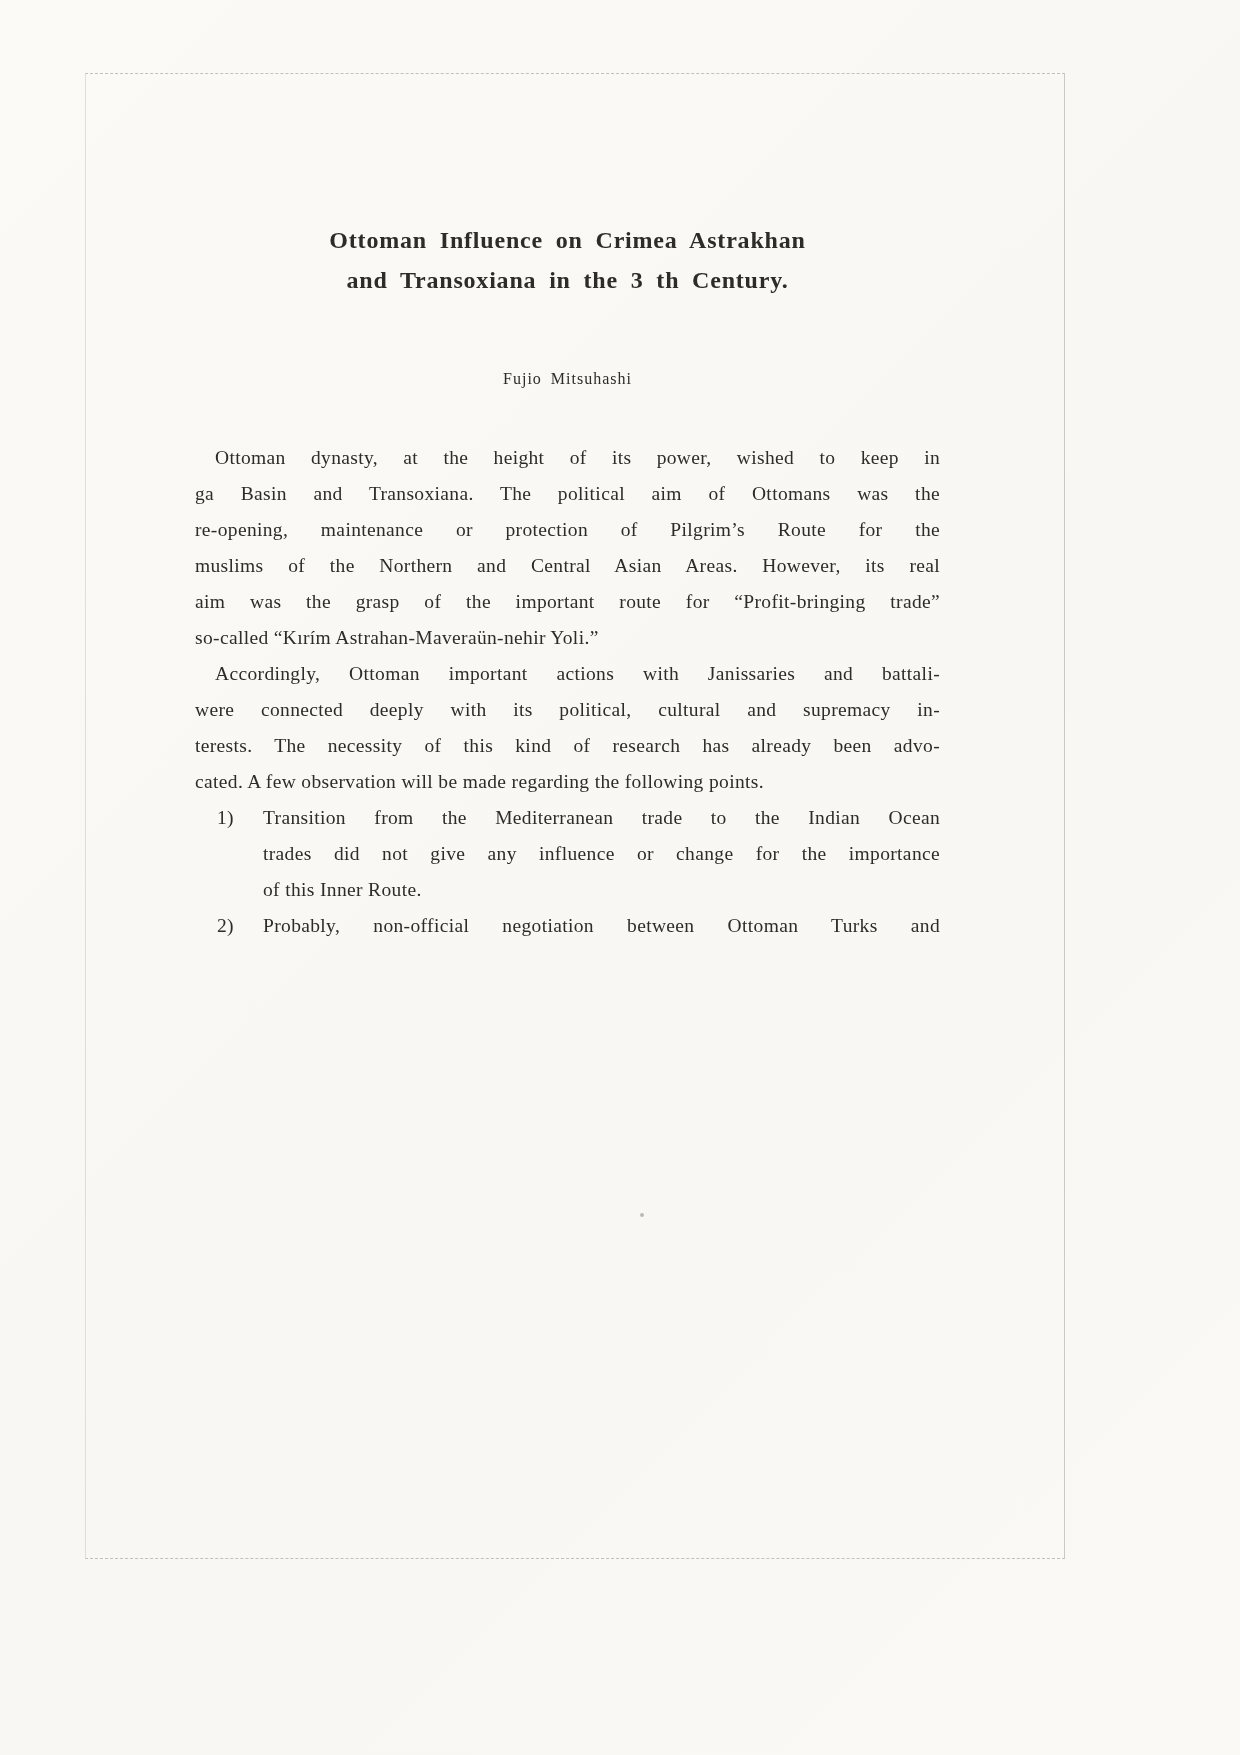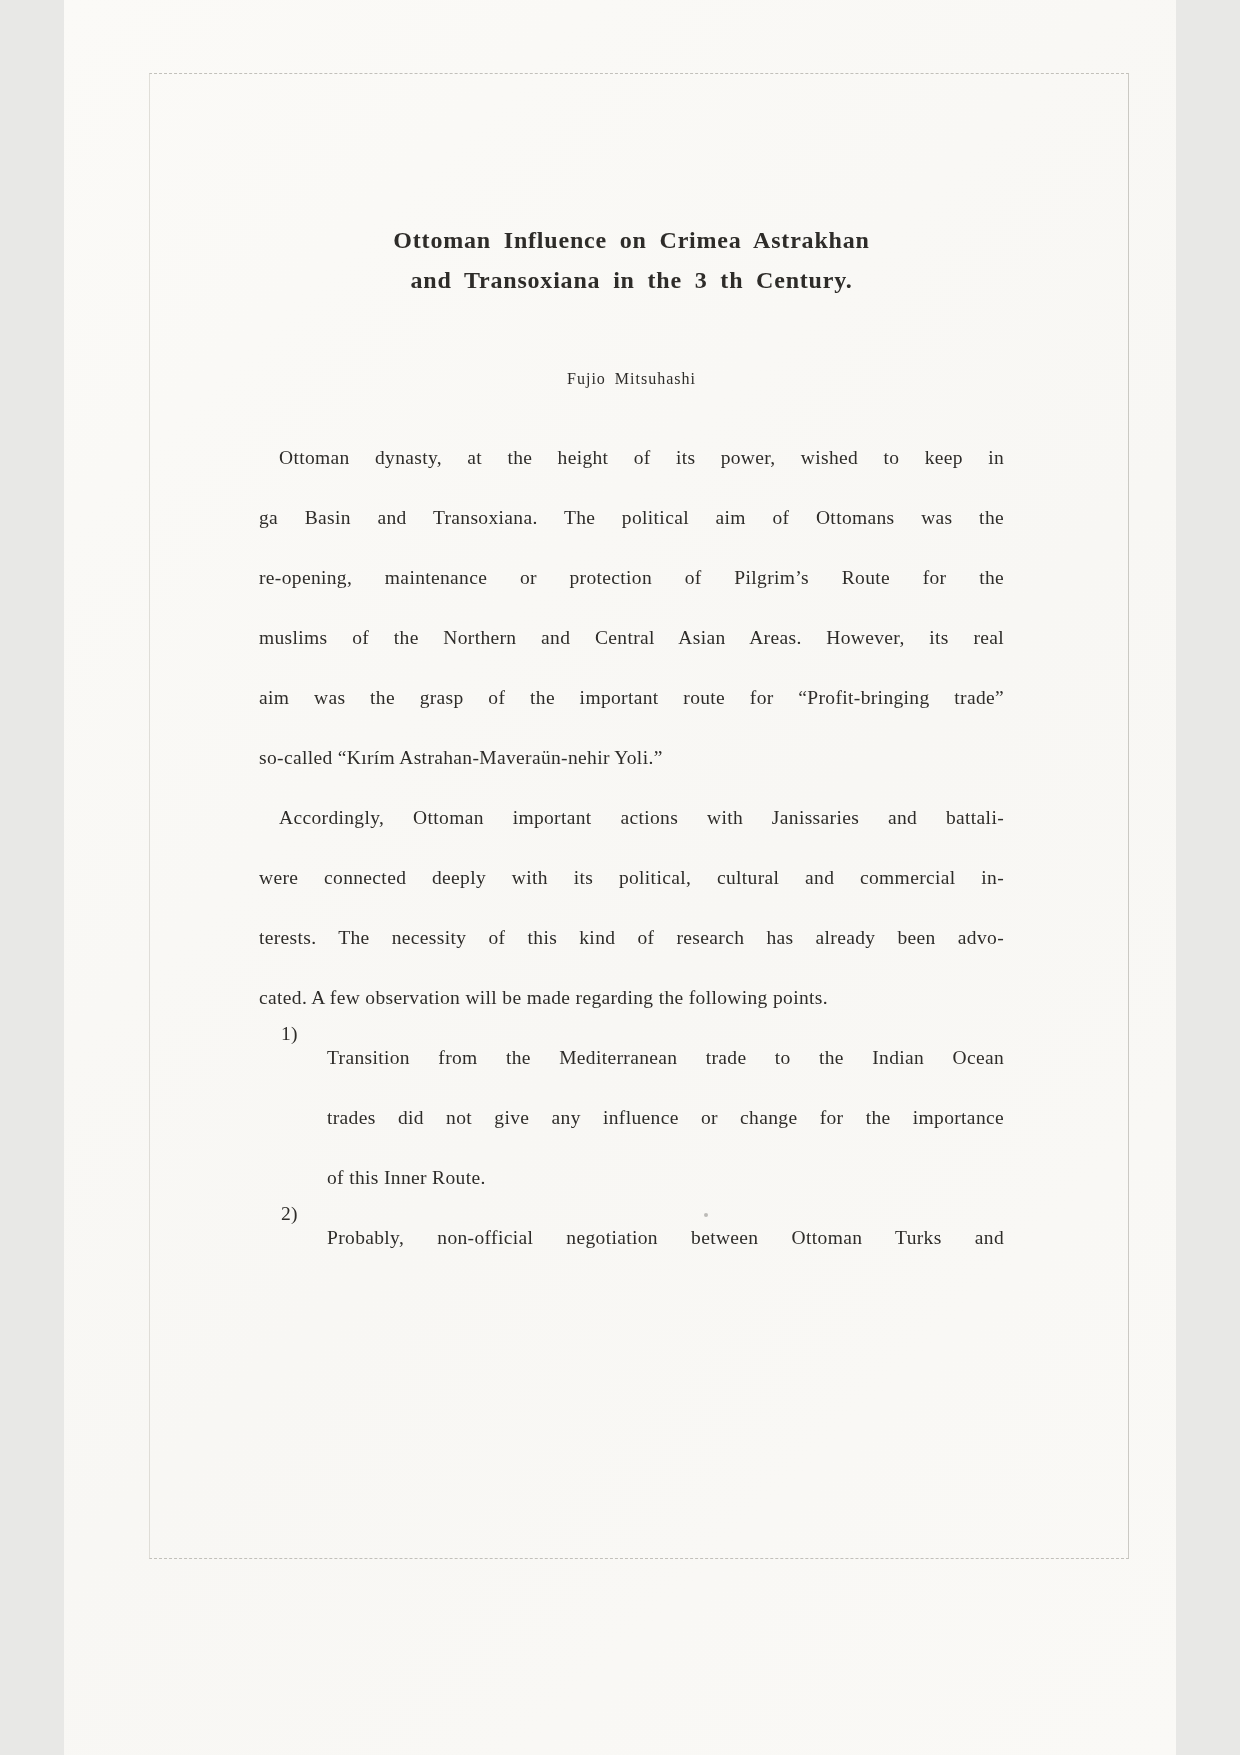--- a/index.html
+++ b/index.html
@@ -2,21 +2,21 @@
 <html><head>
 <meta charset="utf-8">
 <style>
   html, body {
     margin: 0;
     padding: 0;
     background: #e8e8e6;
   }
   .page {
     position: relative;
-    width: 1112px;
+    width: 1240px;
     height: 1755px;
     margin: 0 auto;
     background: linear-gradient(135deg, #fbfaf7 0%, #f8f7f4 55%, #faf9f6 100%);
     overflow: hidden;
     font-family: "Liberation Serif", "DejaVu Serif", serif;
     color: #2e2c29;
   }
   
   .scan-frame {
     position: absolute;
@@ -69,21 +69,20 @@
   }
   .para, .item-lines {
     font-size: 19.5px;
     line-height: 36px;
     letter-spacing: 0.35px;
   }
   .line {
     text-align: justify;
     text-align-last: justify;
     white-space: normal;
-    margin-top: 24px;
   }
   .line.last {
     text-align-last: left;
   }
   .para .line:first-child {
     padding-left: 20px;
   }
   .list-item {
     display: flex;
     align-items: flex-start;
@@ -120,21 +119,21 @@
         <div class="line">Ottoman dynasty, at the height of its power,  wished to keep in</div>
         <div class="line">ga Basin and Transoxiana. The political aim of Ottomans was the</div>
         <div class="line">re-opening, maintenance or protection of Pilgrim’s Route for the</div>
         <div class="line">muslims of the Northern and Central Asian Areas. However, its real</div>
         <div class="line">aim was the grasp of the important route for “Profit-bringing trade”</div>
         <div class="line last">so-called “Kırím Astrahan-Maveraün-nehir Yoli.”</div>
       </div>
 
     <div class="para">
         <div class="line">Accordingly, Ottoman important actions with Janissaries and battali-</div>
-        <div class="line">were connected deeply with its political, cultural and commercial in-</div>
+        <div class="line">were connected deeply with its political, cultural and supremacy in-</div>
         <div class="line">terests. The necessity of this kind of research has already been advo-</div>
         <div class="line last">cated. A few observation will be made regarding the following points.</div>
       </div>
 
     <div class="list-item">
       <span class="marker">1)</span>
       <div class="item-lines">
           <div class="line">Transition from the Mediterranean trade to the Indian Ocean</div>
           <div class="line">trades did not give any influence or change for the importance</div>
           <div class="line last">of this Inner Route.</div>

